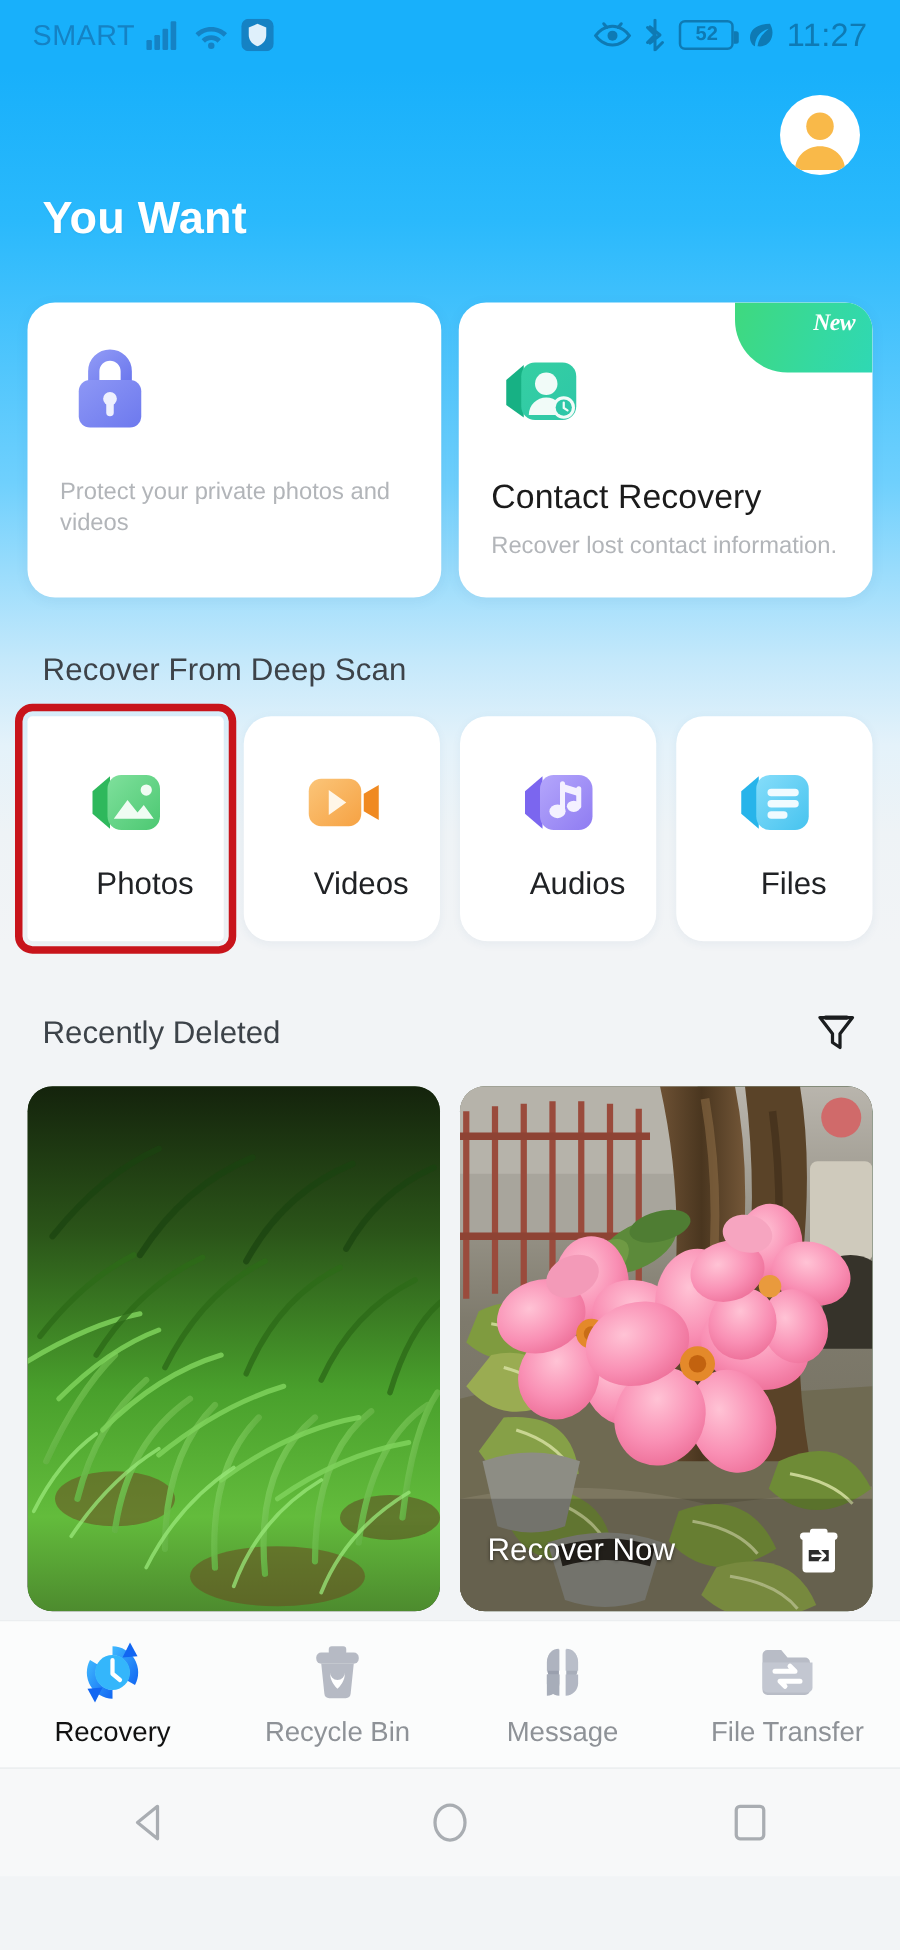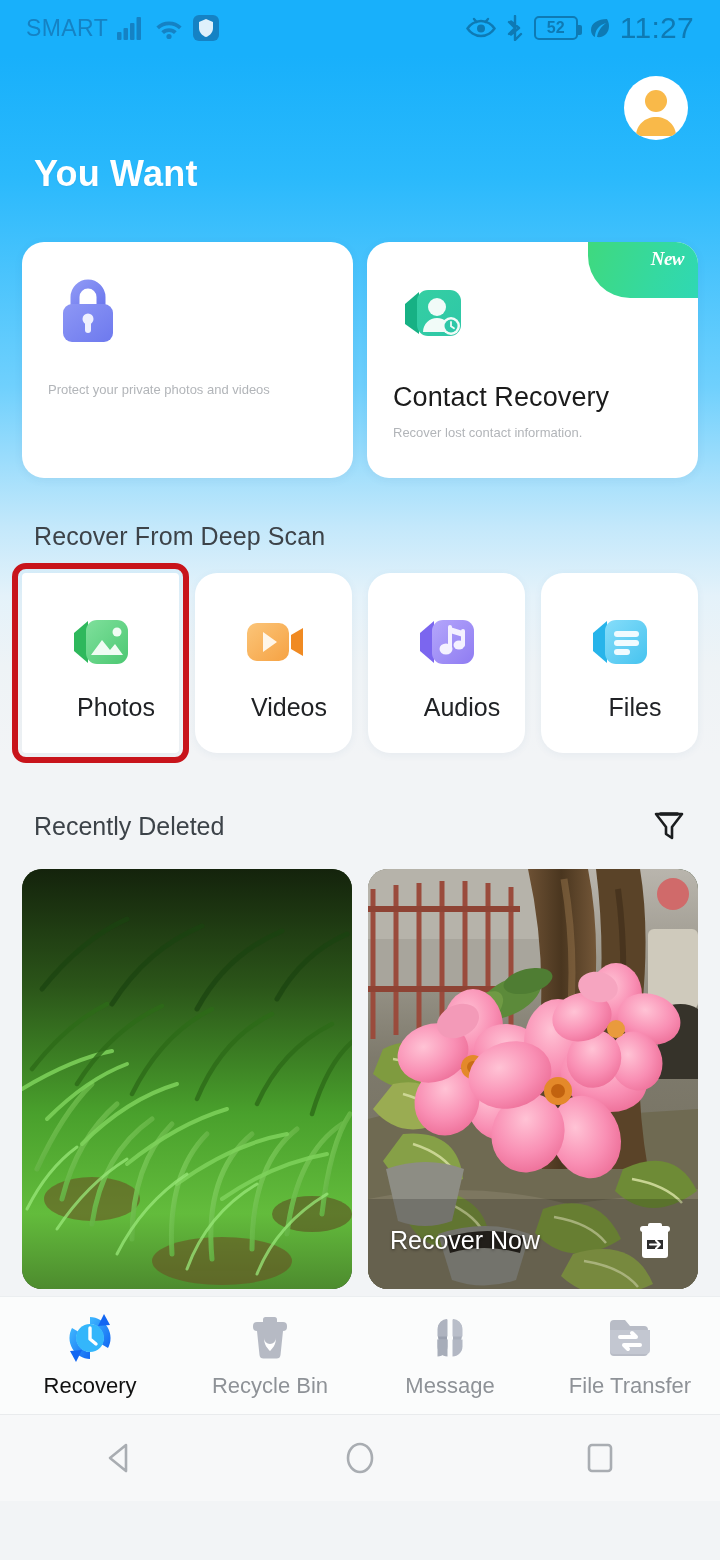--- a/index.html
+++ b/index.html
@@ -16,21 +16,21 @@
 
   
   .statusbar {
     height:56px; background:#18b0fb; flex:0 0 56px;
     display:flex; align-items:center; padding:0 26px;
     color:#0d74ad;
   }
   .sb-left { display:flex; align-items:center; gap:9px; }
   .sb-right { display:flex; align-items:center; gap:10px; margin-left:auto; }
   .carrier { font-size:23px; font-weight:500; letter-spacing:.4px; color:#1582c4; }
-  .sb-time { font-size:30px; color:#0e7ab4; letter-spacing:.3px; }
+  .sb-time { font-size:26px; color:#0e7ab4; letter-spacing:.3px; }
   .sb-icon { display:block; }
   .batt {
     border:2.5px solid #0e7ab4; border-radius:5px; width:44px; height:24px;
     display:flex; align-items:center; justify-content:center;
     font-size:16px; font-weight:700; color:#0e7ab4; position:relative;
   }
   .batt::after { content:""; position:absolute; right:-6px; top:7px; width:4px; height:10px; background:#0e7ab4; border-radius:0 2px 2px 0; }
 
   
   .appbody {
@@ -61,21 +61,21 @@
 
   
   .features { display:flex; gap:14px; padding:48px 22px 0 22px; }
   .fcard {
     flex:1; background:#fff; border-radius:22px; padding:30px 26px 26px 26px;
     position:relative; overflow:hidden; min-height:236px;
     box-shadow:0 2px 10px rgba(40,90,130,.07);
   }
   .fcard .ficon { width:80px; height:80px; margin-bottom:30px; }
   .fcard .ftitle { font-size:27px; color:#1b1b1b; font-weight:500; letter-spacing:.1px; }
-  .fcard .fsub { font-size:13px; color:#b2b5b9; margin-top:12px; line-height:1.3; }
+  .fcard .fsub { font-size:19px; color:#b2b5b9; margin-top:12px; line-height:1.3; }
   .newbadge {
     position:absolute; top:0; right:0; width:110px; height:56px;
     background:linear-gradient(110deg,#3fd97e 0%,#35d9a0 60%,#2fd8b4 100%);
     border-bottom-left-radius:42px;
     display:flex; align-items:flex-start; justify-content:flex-end;
     padding:6px 14px 0 0;
   }
   .newbadge span {
     color:#fff; font-size:19px; font-weight:bold; font-style:italic;
     font-family:"Liberation Serif", serif; letter-spacing:-.5px;

